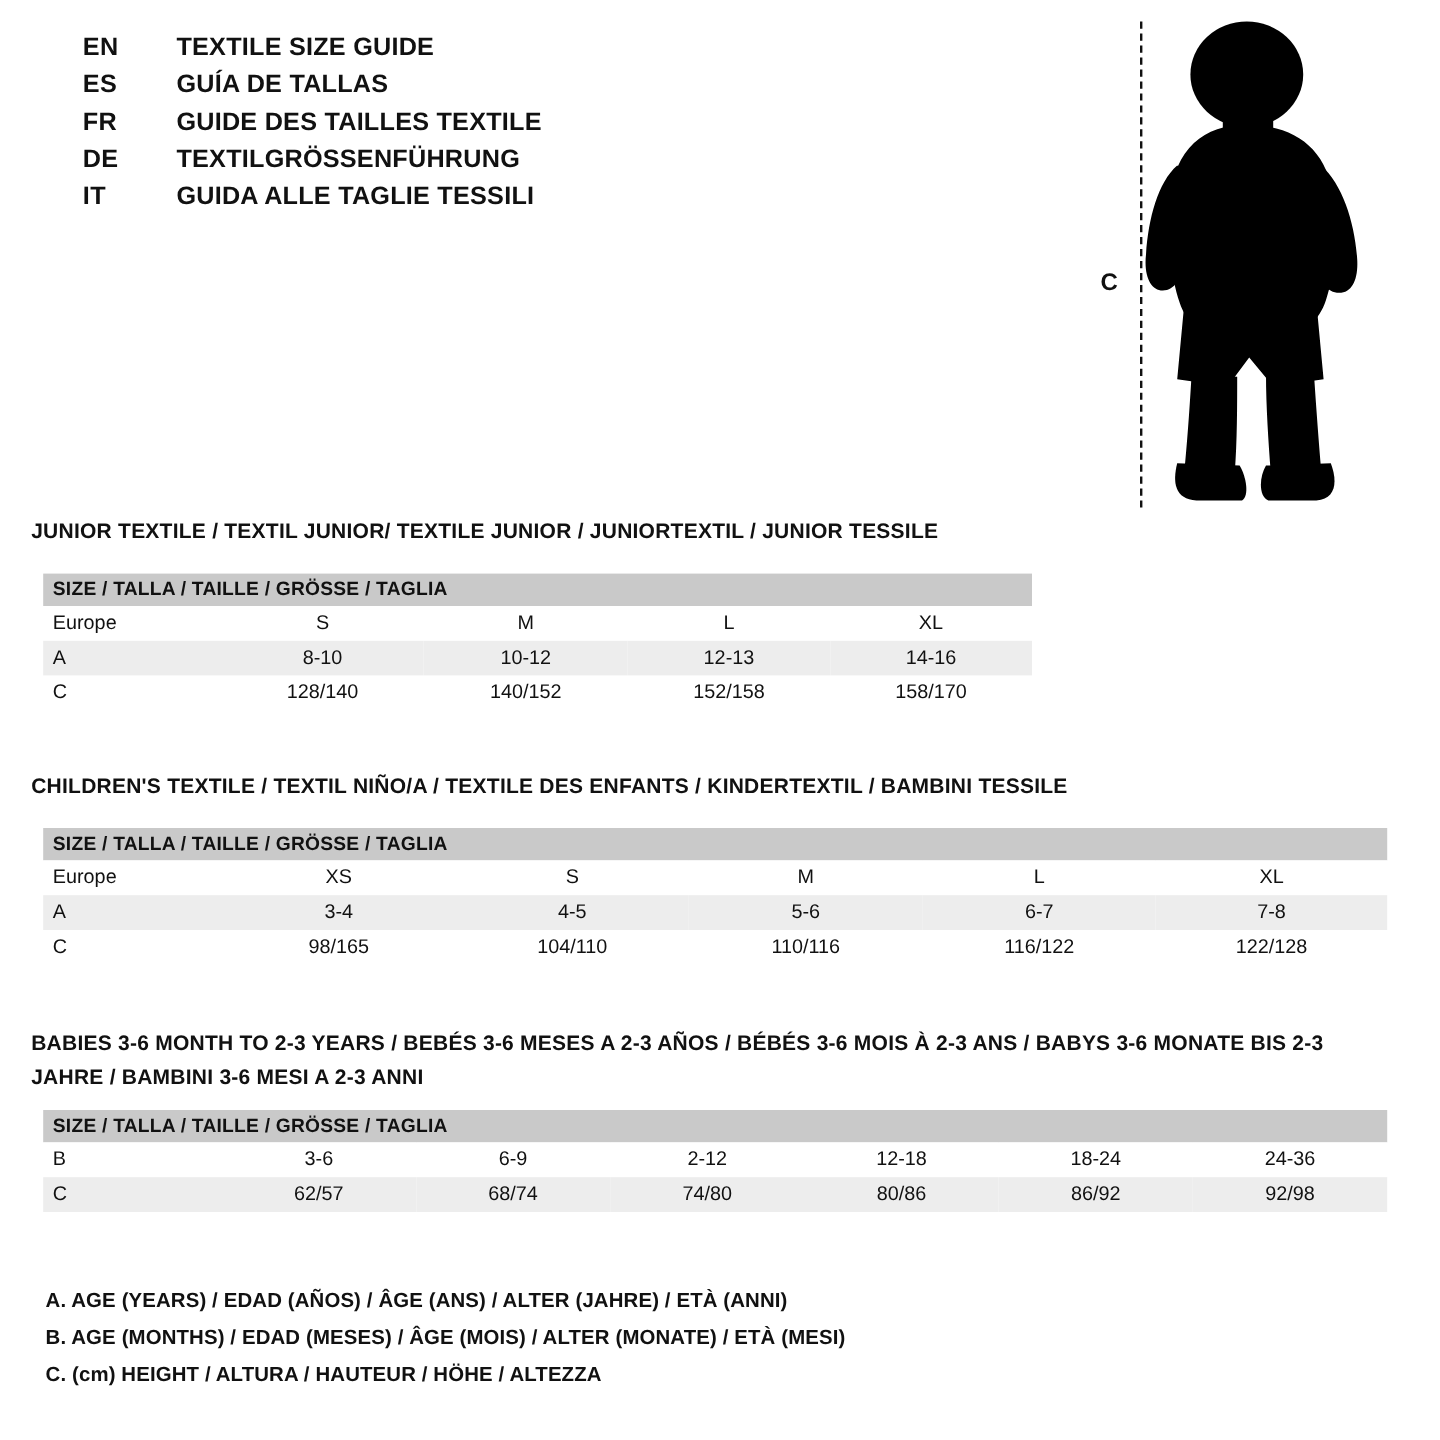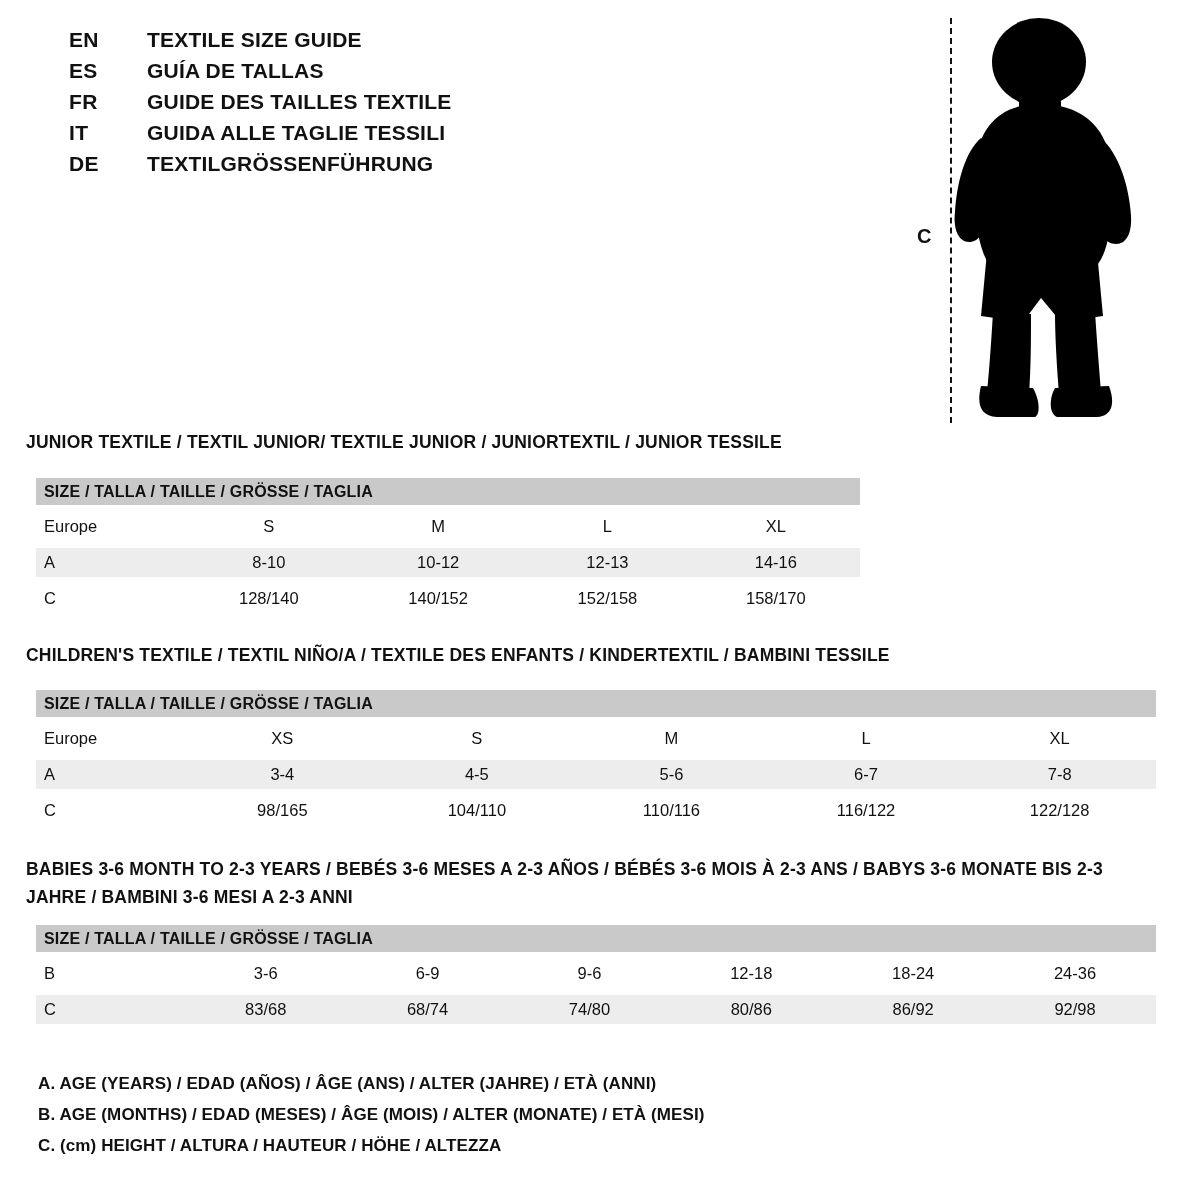--- a/index.html
+++ b/index.html
@@ -111,21 +111,21 @@
   .band {
     background: #c9c9c9;
     height: 27px;
     font-weight: bold;
     font-size: 16px;
     letter-spacing: 0.2px;
     text-align: left;
     padding-left: 8px !important;
     color: #111;
   }
-  tr.row-white td { background: #ffffff; height: 43px; }
+  tr.row-white td { background: #ffffff; height: 29px; }
   tr.row-grey td  { background: #ededed; height: 29px; }
   td.label-cell {
     padding-left: 8px !important;
     text-align: left;
     font-size: 16.5px;
   }
   td.val-cell {
     text-align: center;
     font-size: 16.5px;
   }
@@ -159,26 +159,26 @@
     </div>
     <div class="lang-row">
       <span class="lang-code">ES</span>
       <span class="lang-title">GUÍA DE TALLAS</span>
     </div>
     <div class="lang-row">
       <span class="lang-code">FR</span>
       <span class="lang-title">GUIDE DES TAILLES TEXTILE</span>
     </div>
     <div class="lang-row">
+      <span class="lang-code">DE</span>
+      <span class="lang-title">TEXTILGRÖSSENFÜHRUNG</span>
+    </div>
+    <div class="lang-row">
       <span class="lang-code">IT</span>
       <span class="lang-title">GUIDA ALLE TAGLIE TESSILI</span>
-    </div>
-    <div class="lang-row">
-      <span class="lang-code">DE</span>
-      <span class="lang-title">TEXTILGRÖSSENFÜHRUNG</span>
     </div>
   </div>
 
   <div class="figure-area">
     <div class="measure-line"></div>
     <div class="measure-label">C</div>
     <svg class="silhouette" width="200" height="410" viewBox="0 0 200 410">
       <g fill="#000000">
 
         <ellipse cx="96" cy="46" rx="47" ry="44"></ellipse>
@@ -285,28 +285,28 @@
   <div class="section-title two-line" style="top:855px;">BABIES 3-6 MONTH TO 2-3 YEARS / BEBÉS 3-6 MESES A 2-3 AÑOS / BÉBÉS 3-6 MOIS À 2-3 ANS / BABYS 3-6 MONATE BIS 2-3 JAHRE / BAMBINI 3-6 MESI A 2-3 ANNI</div>
   <table class="size-table" style="top:925px; width:1120px;">
     <tbody>
         <tr>
       <td class="band" colspan="7">SIZE / TALLA / TAILLE / GRÖSSE / TAGLIA</td>
     </tr>
     <tr class="row-white">
       <td class="label-cell" style="width:142px;">B</td>
       <td class="val-cell" style="width:163px;">3-6</td>
       <td class="val-cell" style="width:163px;">6-9</td>
-      <td class="val-cell" style="width:163px;">9-6</td>
+      <td class="val-cell" style="width:163px;">2-12</td>
       <td class="val-cell" style="width:163px;">12-18</td>
       <td class="val-cell" style="width:163px;">18-24</td>
       <td class="val-cell" style="width:163px;">24-36</td>
     </tr>
     <tr class="row-grey">
       <td class="label-cell">C</td>
-      <td class="val-cell">83/68</td>
+      <td class="val-cell">62/57</td>
       <td class="val-cell">68/74</td>
       <td class="val-cell">74/80</td>
       <td class="val-cell">80/86</td>
       <td class="val-cell">86/92</td>
       <td class="val-cell">92/98</td>
     </tr>
   </tbody>
     </table>
 
   <div class="notes">

